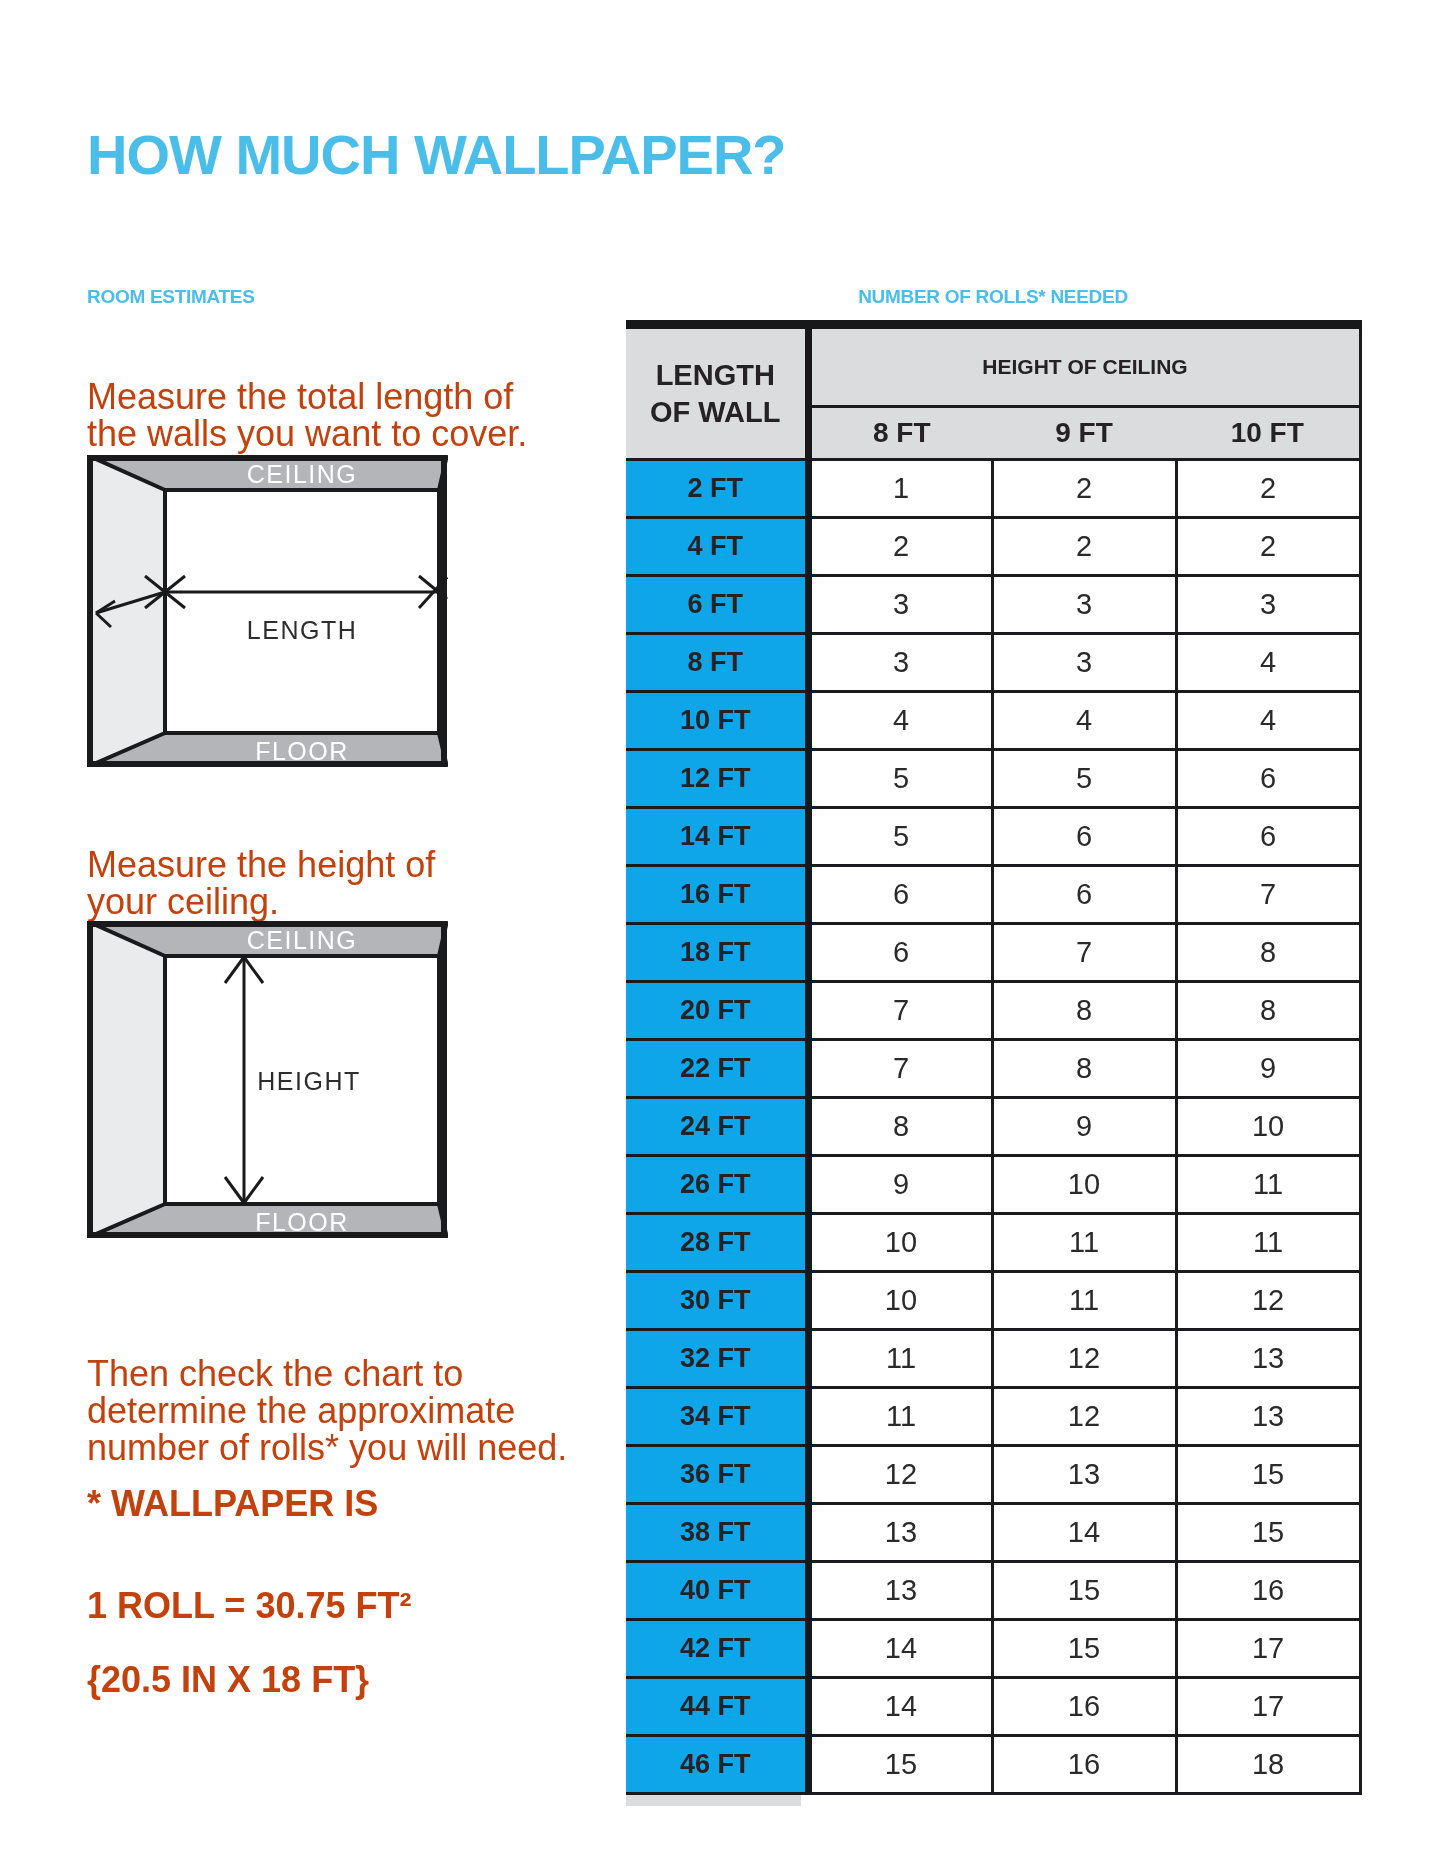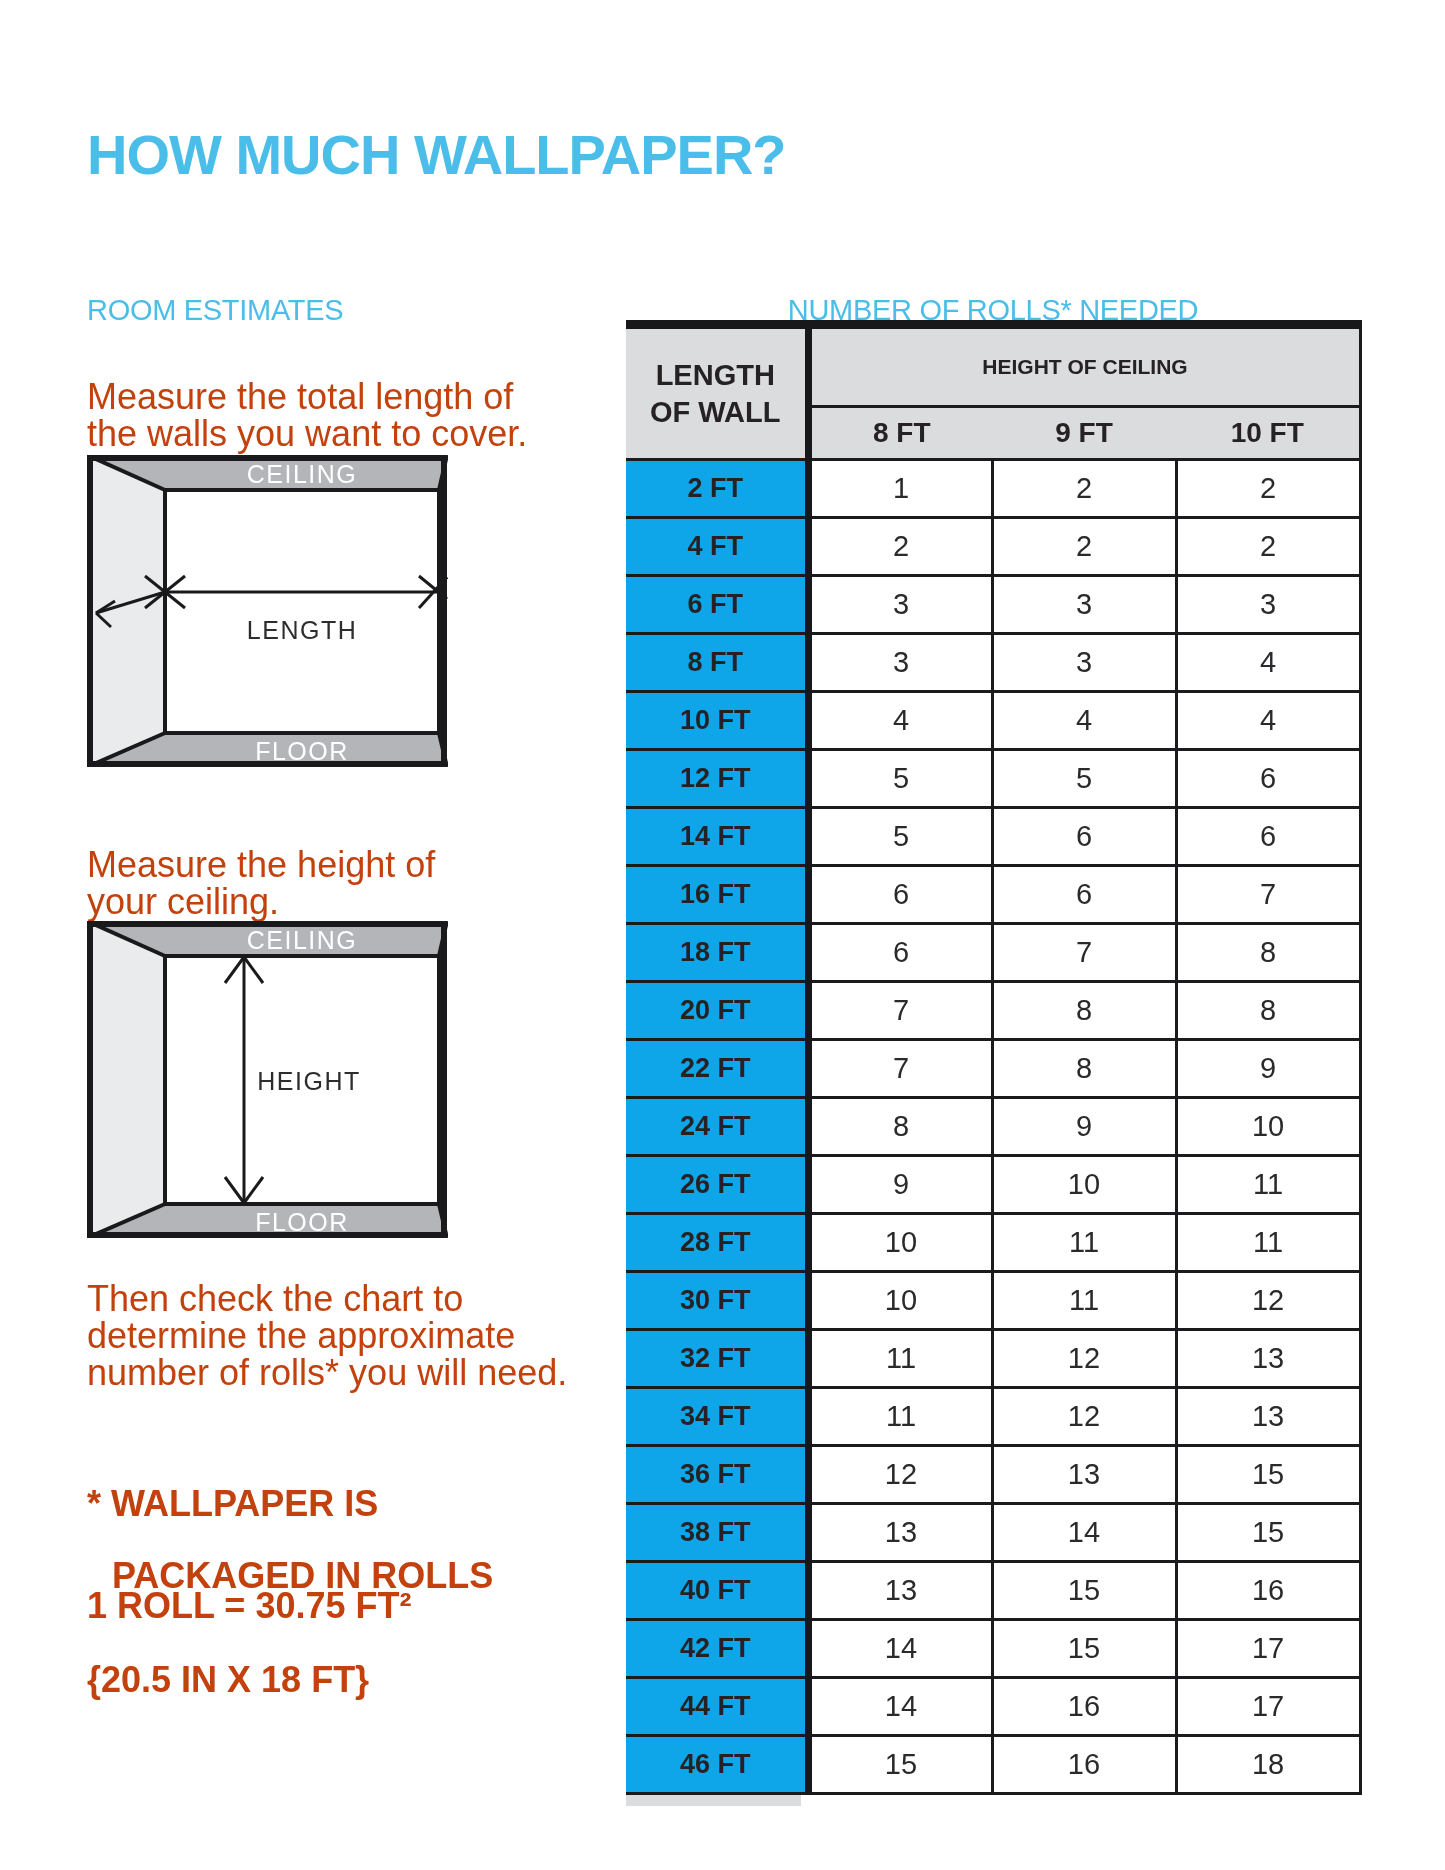--- a/index.html
+++ b/index.html
@@ -6,30 +6,30 @@
   body{
     width:1445px;height:1870px;position:relative;background:#ffffff;
     font-family:"Liberation Sans", sans-serif;color:#231f20;overflow:hidden;
   }
   .abs{position:absolute;}
   .page-title{
     left:87px;top:84px;font-size:56px;font-weight:bold;color:#4abde9;
     letter-spacing:-1px;white-space:nowrap;
   }
   .section-heading{
-    font-size:29px;font-weight:normal;color:#4abde9;letter-spacing:-0.3px;white-space:nowrap;
+    font-size:19px;font-weight:bold;color:#4abde9;letter-spacing:-0.3px;white-space:nowrap;
   }
   .left-heading{left:87px;top:270px;}
   .table-heading{left:626px;top:270px;width:734px;text-align:center;}
   .body-text{
     left:87px;font-size:36px;line-height:37px;color:#c2410c;white-space:pre-line;
   }
   .step1{top:342px;}
   .step2{top:810px;}
-  .step3{top:1244px;}
+  .step3{top:1319px;}
   .footnote{top:1450px;font-weight:bold;line-height:36px;}
   .footnote .indent{padding-left:25px;}
   .rollinfo{top:1550px;font-weight:bold;line-height:37px;}
   .diagram{left:87px;}
   .diagram1{top:455px;}
   .diagram2{top:921px;}
   .diagram text{font-family:"Liberation Sans", sans-serif;font-size:25px;letter-spacing:1.5px;}
   .diagram .roomlabel{fill:#ffffff;}
   .diagram .measure{fill:#2d2d2f;}
 
@@ -126,21 +126,20 @@
   <text class="roomlabel" x="215" y="301" text-anchor="middle" dominant-baseline="central">FLOOR</text>
   <text class="measure" x="222" y="160" text-anchor="middle" dominant-baseline="central">HEIGHT</text>
 </svg>
 
 <p class="abs body-text step3">Then check the chart to
 determine the approximate
 number of rolls* you will need.</p>
 
 <div class="abs body-text footnote">
   <div>* WALLPAPER IS</div>
-  <div class="indent">PACKAGED IN ROLLS</div>
 </div>
 
 <div class="abs body-text rollinfo">
   <div>1 ROLL = 30.75 FT²</div>
   <div>{20.5 IN X 18 FT}</div>
 </div>
 
 <div class="abs table-wrap">
   <table class="rolls">
     <colgroup>

